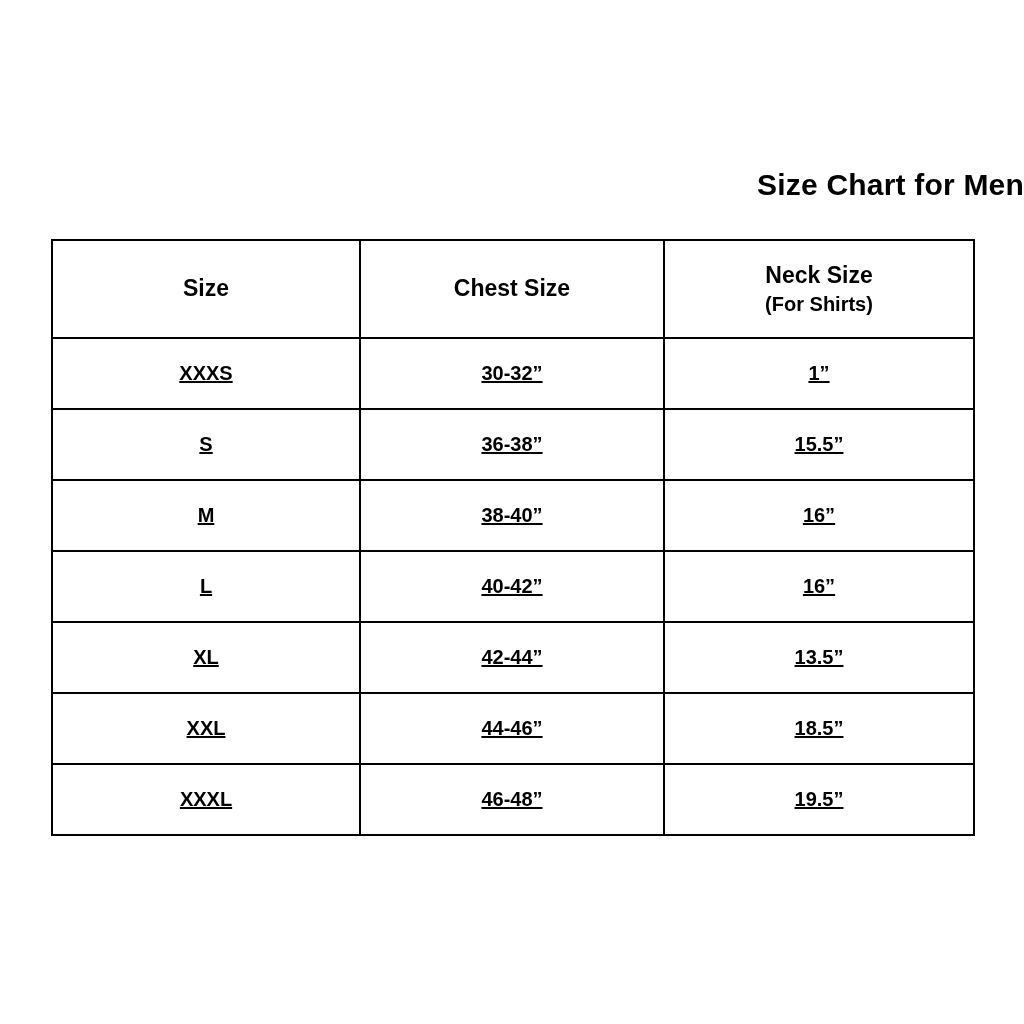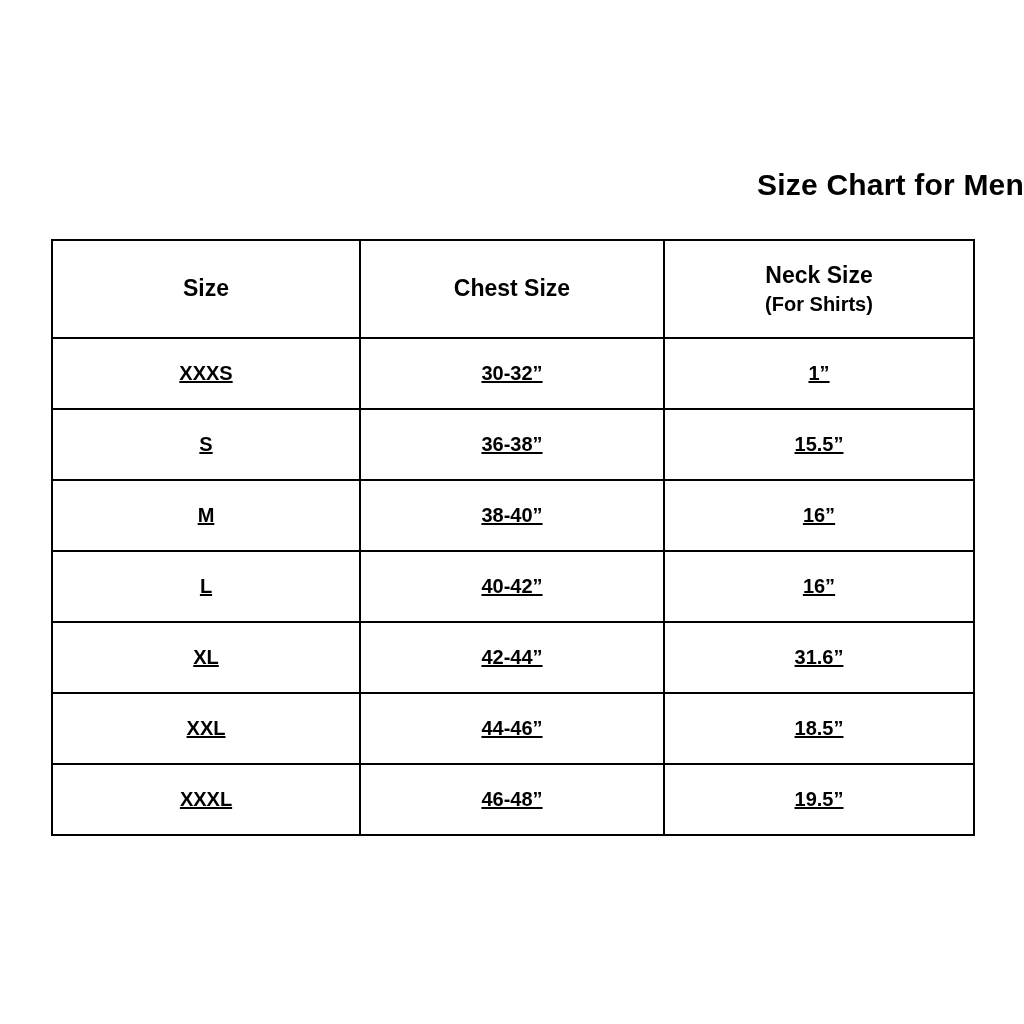--- a/index.html
+++ b/index.html
@@ -121,21 +121,21 @@
           <td>16”</td>
         </tr>
         <tr>
           <td>L</td>
           <td>40-42”</td>
           <td>16”</td>
         </tr>
         <tr>
           <td>XL</td>
           <td>42-44”</td>
-          <td>31.6”</td>
+          <td>13.5”</td>
         </tr>
         <tr>
           <td>XXL</td>
           <td>44-46”</td>
           <td>18.5”</td>
         </tr>
         <tr>
           <td>XXXL</td>
           <td>46-48”</td>
           <td>19.5”</td>

